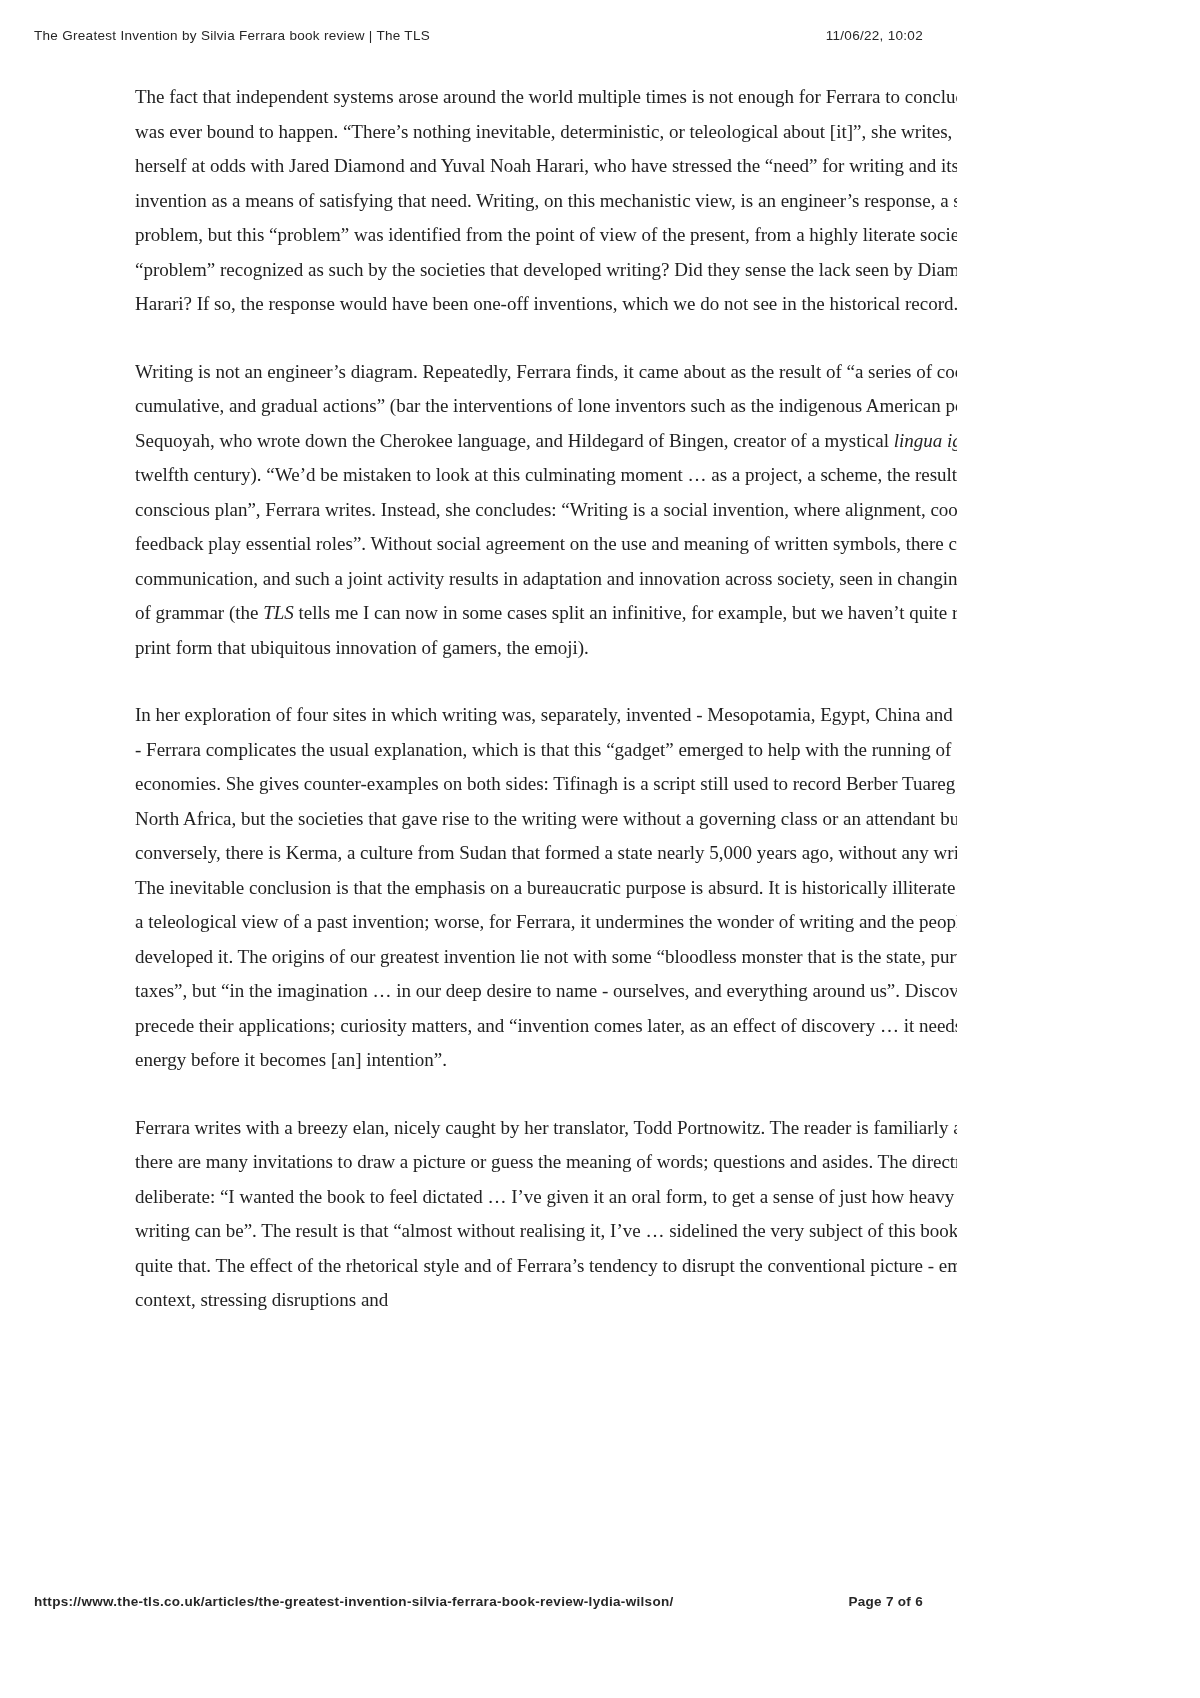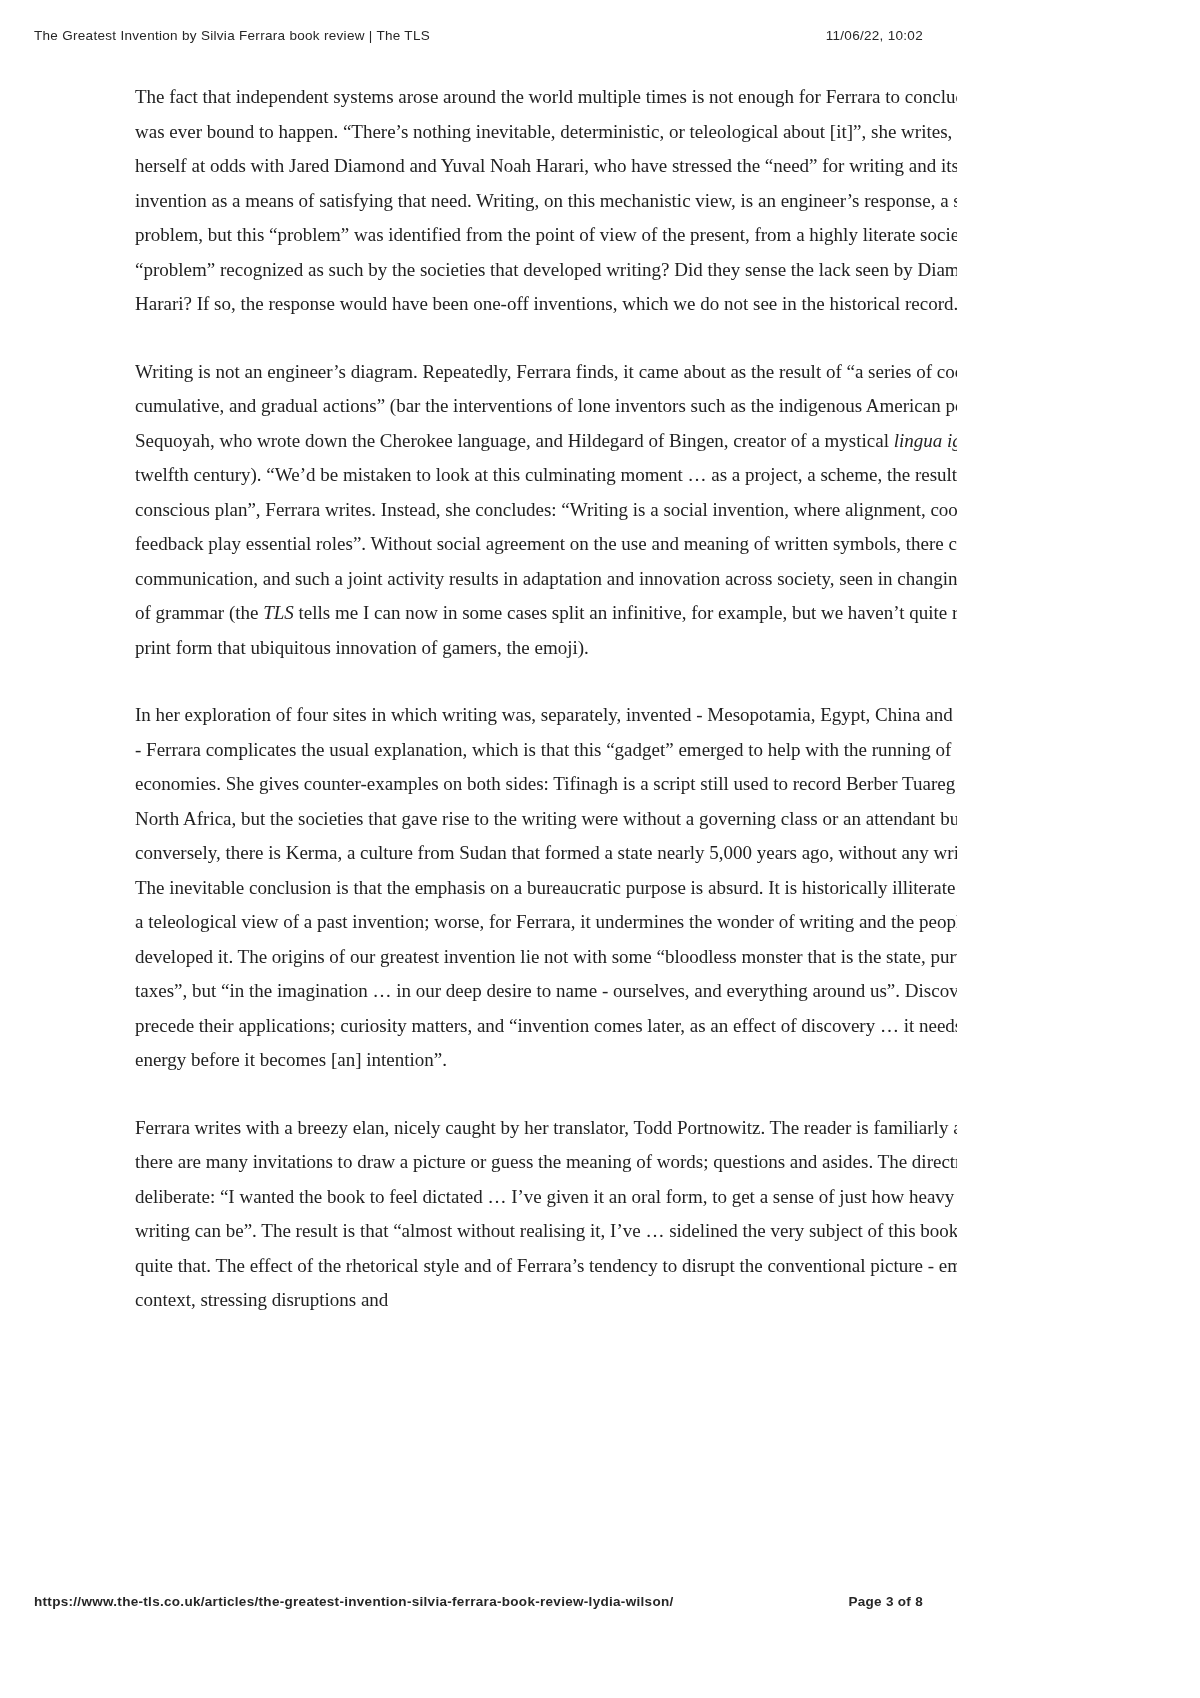--- a/index.html
+++ b/index.html
@@ -58,16 +58,16 @@
 
   <div class="article">
       <p class="para"><span>The fact that independent systems arose around the world multiple times is not enough for Ferrara to conclude that writing was ever bound to happen. “There’s nothing inevitable, deterministic, or teleological about [it]”, she writes, putting herself at odds with Jared Diamond and Yuval Noah Harari, who have stressed the “need” for writing and its subsequent invention as a means of satisfying that need. Writing, on this mechanistic view, is an engineer’s response, a solution to a problem, but this “problem” was identified from the point of view of the present, from a highly literate society. Was this “problem” recognized as such by the societies that developed writing? Did they sense the lack seen by Diamond and Harari? If so, the response would have been one-off inventions, which we do not see in the historical record.</span></p>
       <p class="para"><span>Writing is not an engineer’s diagram. Repeatedly, Ferrara finds, it came about as the result of “a series of coordinated, cumulative, and gradual actions” (bar the interventions of lone inventors such as the indigenous American polymath Sequoyah, who wrote down the Cherokee language, and Hildegard of Bingen, creator of a mystical </span><em>lingua ignota</em><span> in the twelfth century). “We’d be mistaken to look at this culminating moment … as a project, a scheme, the result of a conscious plan”, Ferrara writes. Instead, she concludes: “Writing is a social invention, where alignment, coordination, and feedback play essential roles”. Without social agreement on the use and meaning of written symbols, there can be no communication, and such a joint activity results in adaptation and innovation across society, seen in changing conventions of grammar (the </span><em>TLS</em><span> tells me I can now in some cases split an infinitive, for example, but we haven’t quite reached in print form that ubiquitous innovation of gamers, the emoji).</span></p>
       <p class="para"><span>In her exploration of four sites in which writing was, separately, invented - Mesopotamia, Egypt, China and Mesoamerica - Ferrara complicates the usual explanation, which is that this “gadget” emerged to help with the running of states and economies. She gives counter-examples on both sides: Tifinagh is a script still used to record Berber Tuareg languages in North Africa, but the societies that gave rise to the writing were without a governing class or an attendant bureaucracy; conversely, there is Kerma, a culture from Sudan that formed a state nearly 5,000 years ago, without any writing system. The inevitable conclusion is that the emphasis on a bureaucratic purpose is absurd. It is historically illiterate to have such a teleological view of a past invention; worse, for Ferrara, it undermines the wonder of writing and the people who developed it. The origins of our greatest invention lie not with some “bloodless monster that is the state, purveyor of taxes”, but “in the imagination … in our deep desire to name - ourselves, and everything around us”. Discoveries often precede their applications; curiosity matters, and “invention comes later, as an effect of discovery … it needs time and energy before it becomes [an] intention”.</span></p>
       <p class="para"><span>Ferrara writes with a breezy elan, nicely caught by her translator, Todd Portnowitz. The reader is familiarly addressed and there are many invitations to draw a picture or guess the meaning of words; questions and asides. The directness is deliberate: “I wanted the book to feel dictated … I’ve given it an oral form, to get a sense of just how heavy the armour of writing can be”. The result is that “almost without realising it, I’ve … sidelined the very subject of this book”. But it’s not quite that. The effect of the rhetorical style and of Ferrara’s tendency to disrupt the conventional picture - emphasizing context, stressing disruptions and</span></p>
     </div>
 
   <div class="meta-bar bottom">
     <span>https://www.the-tls.co.uk/articles/the-greatest-invention-silvia-ferrara-book-review-lydia-wilson/</span>
-    <span>Page 3 of 8</span>
+    <span>Page 7 of 6</span>
   </div>
 
 </div>
 
 </body></html>

